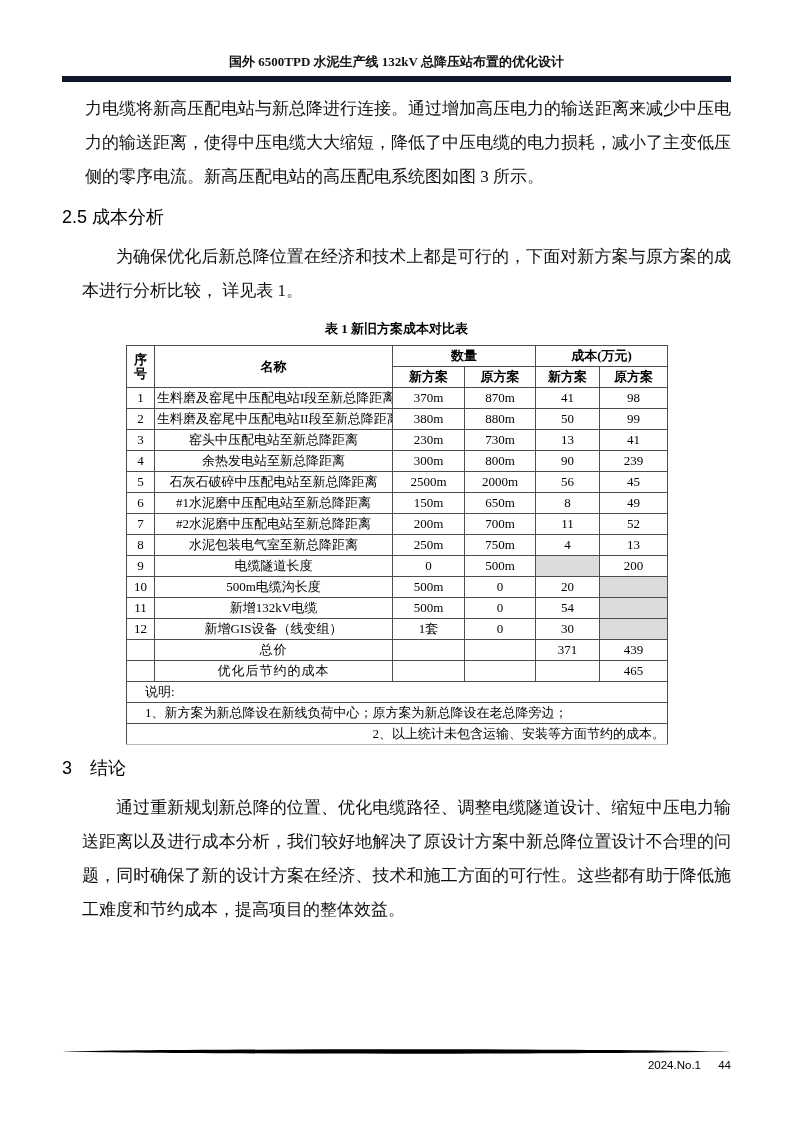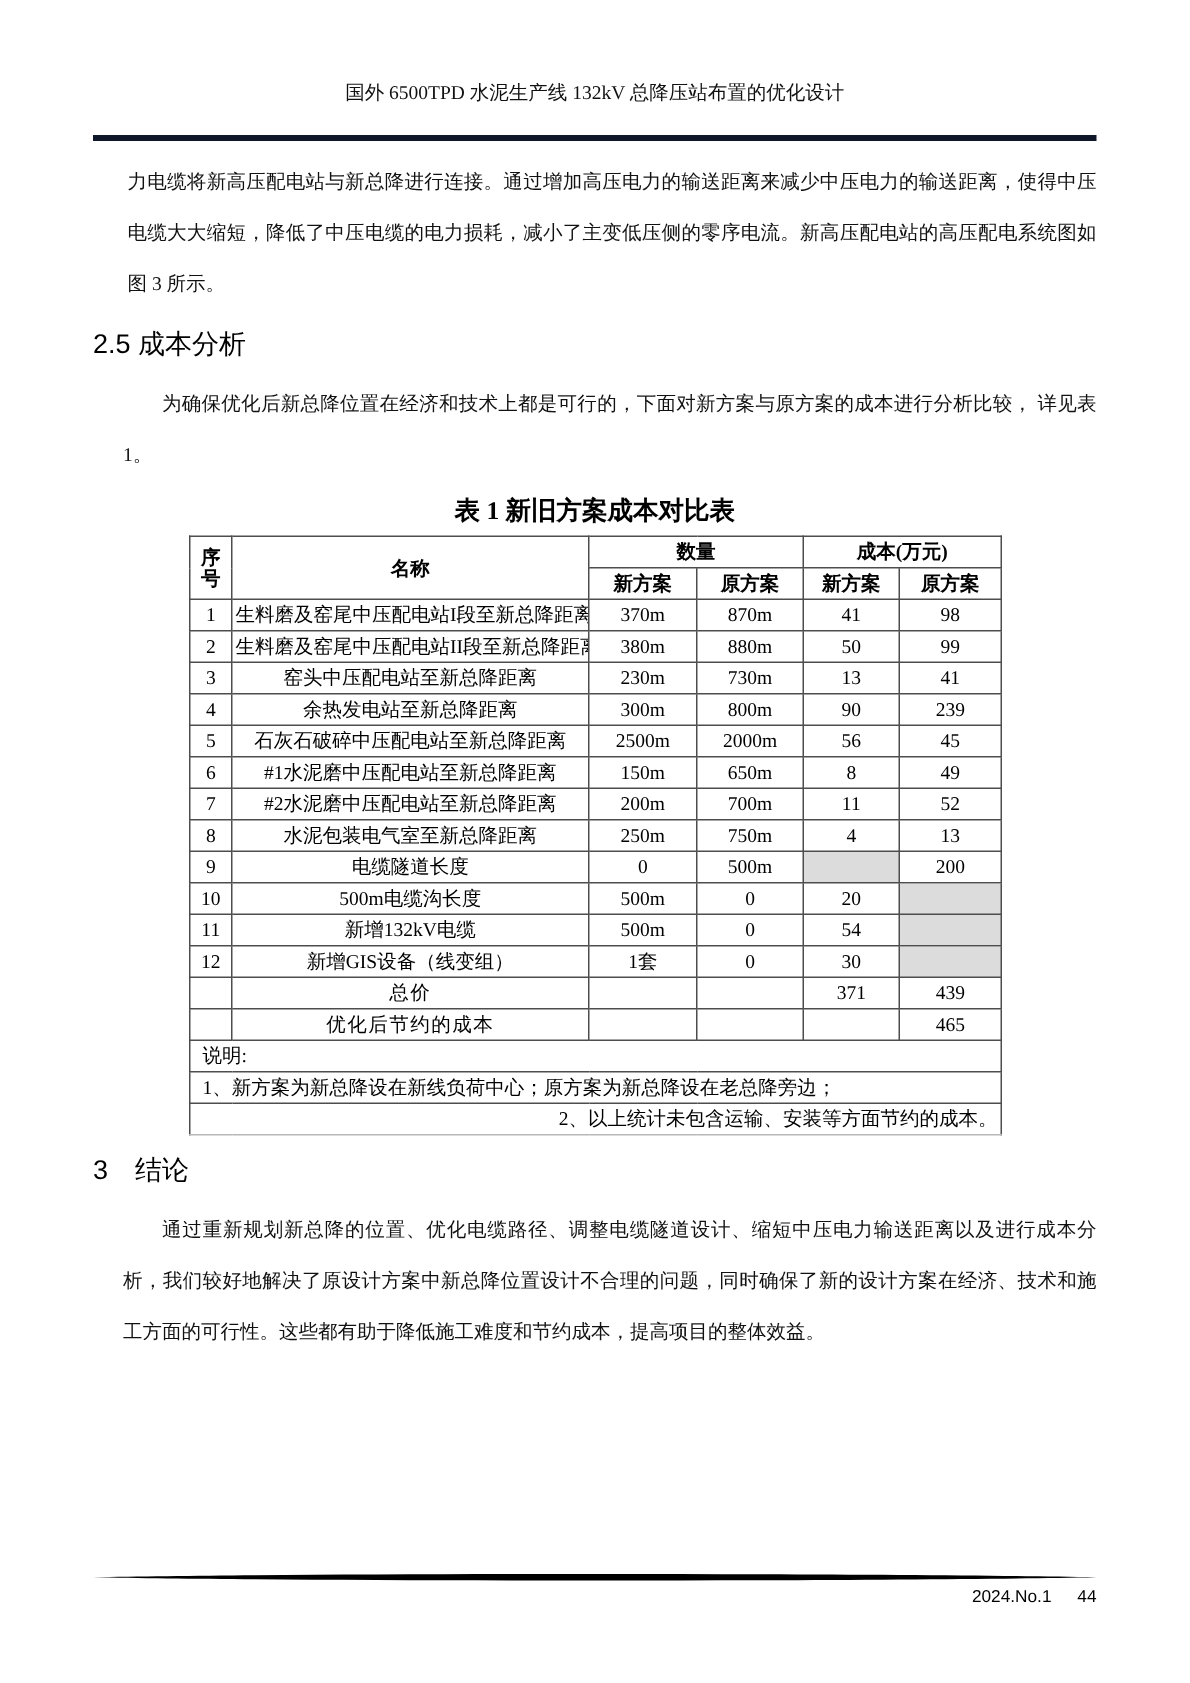--- a/index.html
+++ b/index.html
@@ -12,47 +12,47 @@
   }
   .page {
     position: absolute; inset: 0;
     padding: 52px 62px 0 62px;
     box-sizing: border-box;
   }
   
   .running-header {
     text-align: center;
     font-size: 13px;
-    font-weight: normal;
+    font-weight: bold;
     line-height: 20px;
-    padding-bottom: 18px;
-    border-bottom: 4px solid #0f172a;
+    padding-bottom: 4px;
+    border-bottom: 6px solid #0f172a;
   }
   
   p.body-par {
     margin: 10px 0 0 23px;
-    font-size: 13px;
+    font-size: 17px;
     line-height: 34px;
     text-align: justify;
     text-justify: inter-ideograph;
   }
   p.body-par.indented { text-indent: 2em; margin-left: 20px; }
   
   h2.sec {
     font-family: "Liberation Sans", sans-serif;
     font-size: 18px;
     font-weight: 400;
     margin: 10px 0 0 0;
     line-height: 26px;
     color: #000;
   }
   
   .table-caption {
     text-align: center;
-    font-size: 17px;
+    font-size: 13px;
     font-weight: bold;
     margin-top: 12px;
     line-height: 18px;
     color: #000;
   }
   table.cost {
     border-collapse: collapse;
     table-layout: fixed;
     width: 541px;
     margin: 7px 0 0 64px;
@@ -67,21 +67,21 @@
     height: 20px;
     line-height: 16px;
     overflow: hidden;
     white-space: nowrap;
   }
   .cost thead th { font-weight: bold; }
   .cost th.idx-hdr { line-height: 14px; padding: 2px 0; }
   .cost td.shaded { background: var(--shade-color, #dcdcdc); }
   .cost td.note-cell {
     text-align: left;
-    padding-left: 8px;
+    padding-left: 18px;
     white-space: nowrap;
   }
   .cost tr.note-row:last-child td { border-bottom-color: #b8b8b8; text-align: right; }
   .cost tr.summary-row td.name-cell { letter-spacing: 1px; }
   
   .footer {
     position: absolute;
     left: 62px; right: 62px;
     top: 1048px;
   }

